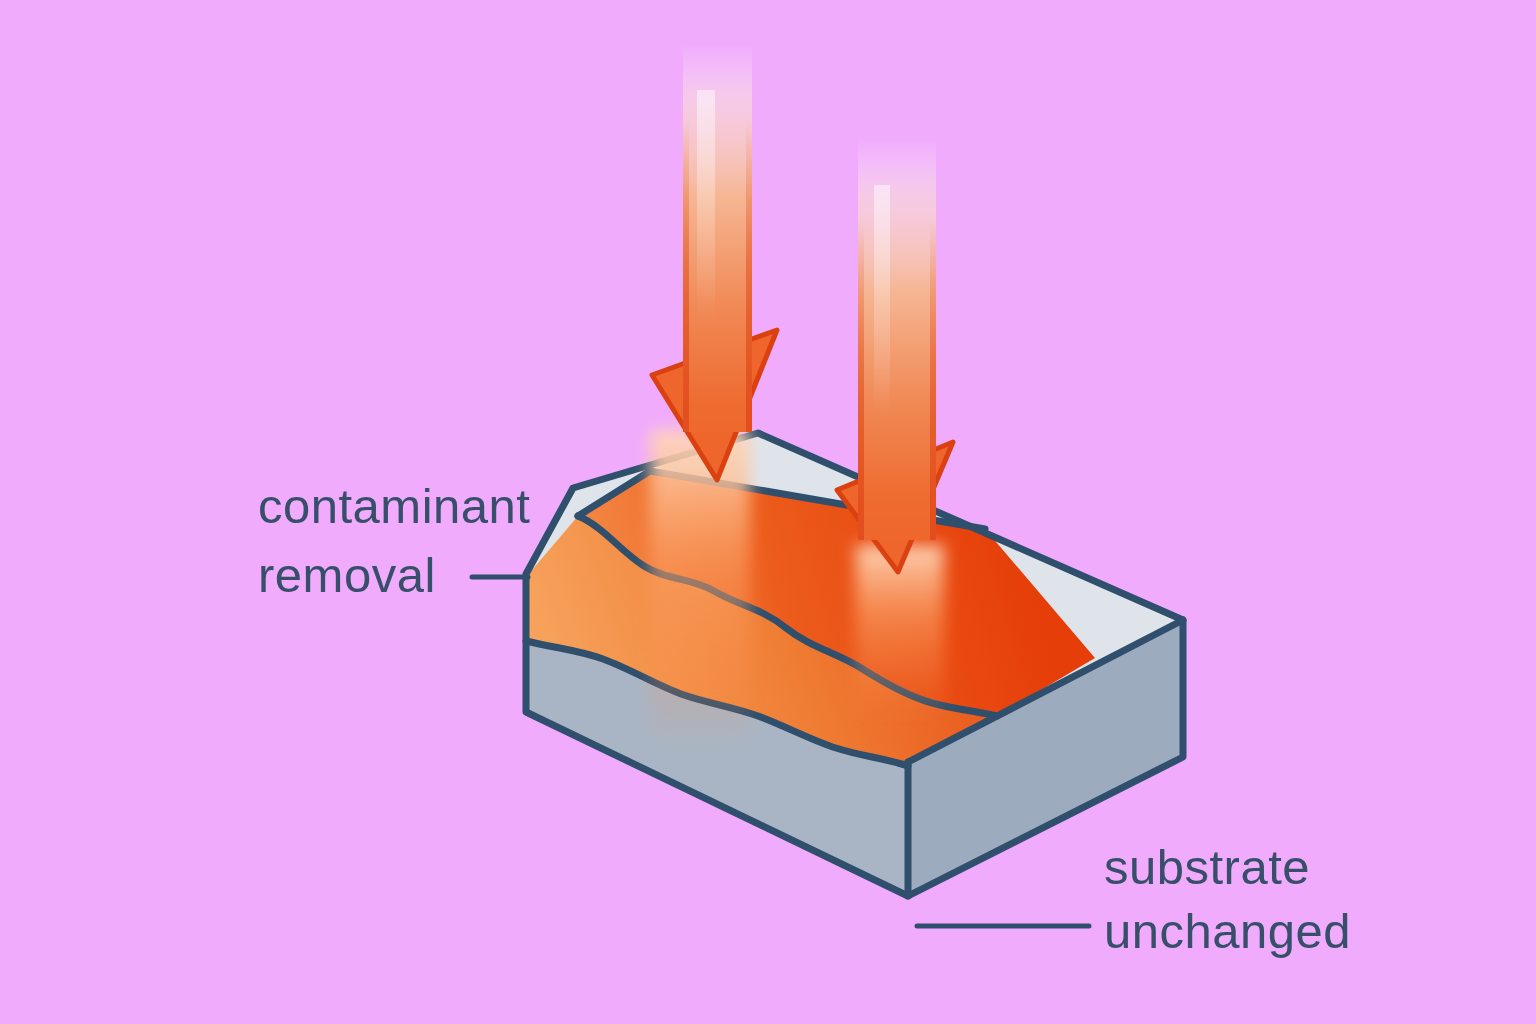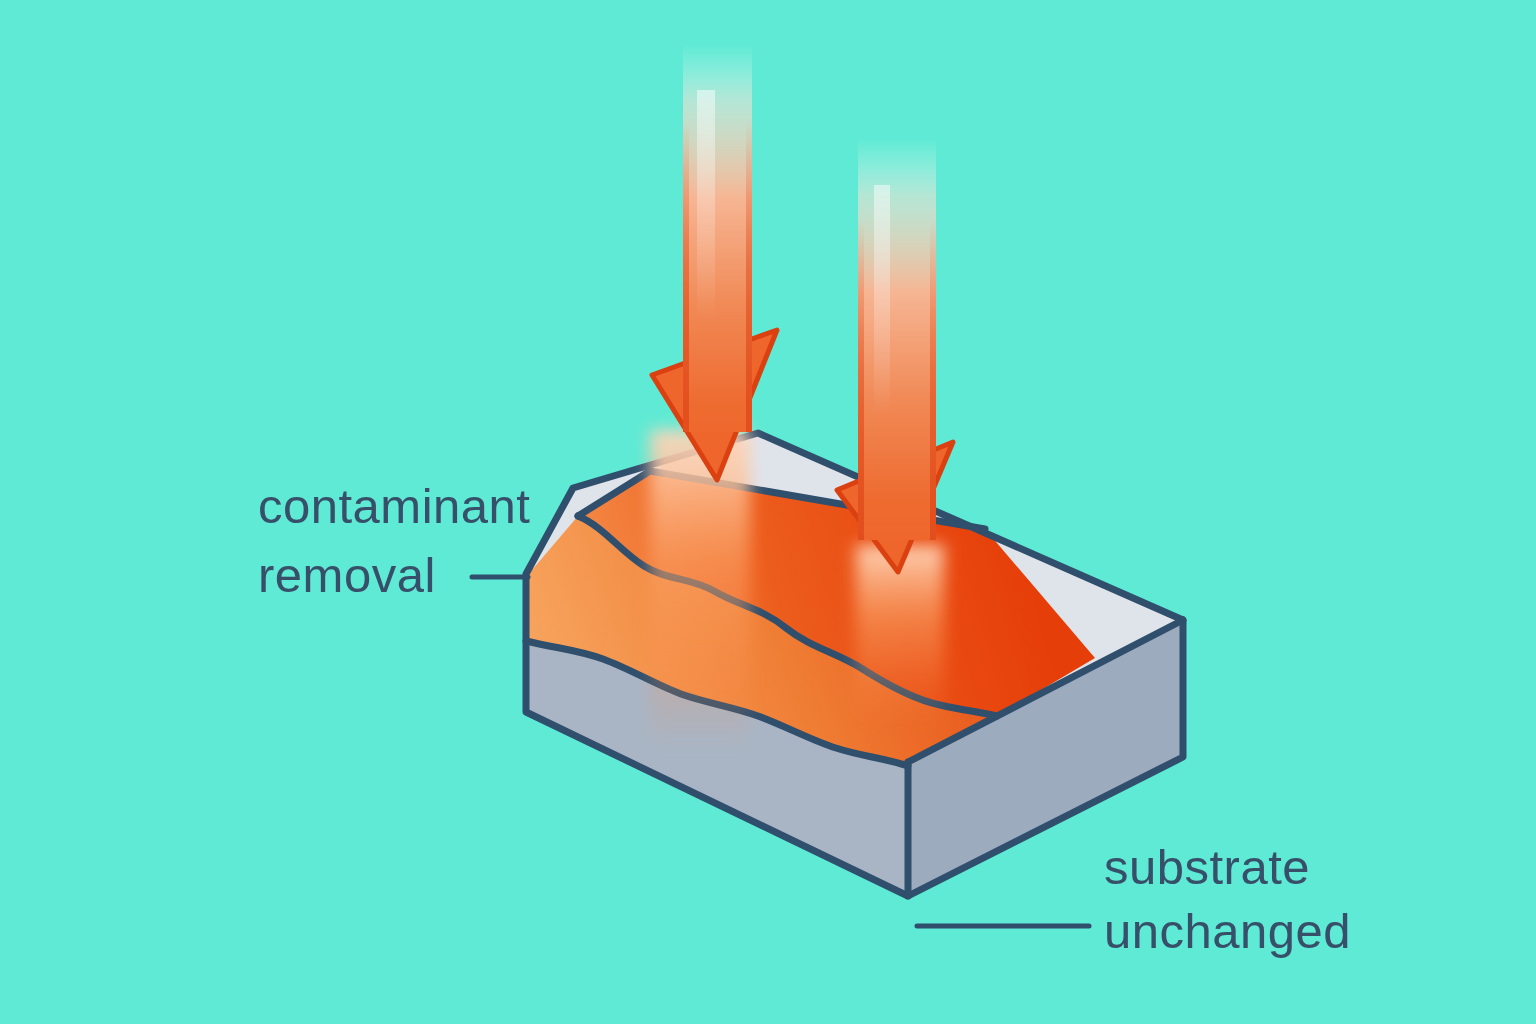--- a/index.html
+++ b/index.html
@@ -8,21 +8,21 @@
     background: #ffffff;
     width: 1536px;
     height: 1024px;
     overflow: hidden;
     font-family: "Liberation Sans", sans-serif;
   }
   .stage {
     position: relative;
     width: 1536px;
     height: 1024px;
-    background: #5eead4;
+    background: #f0abfc;
   }
   svg { display: block; }
   .diagram-label {
     font-family: "Liberation Sans", "DejaVu Sans", sans-serif;
     font-size: 49px;
     font-weight: 500;
     letter-spacing: 0.5px;
     fill: #374f68;
   }
 </style>

